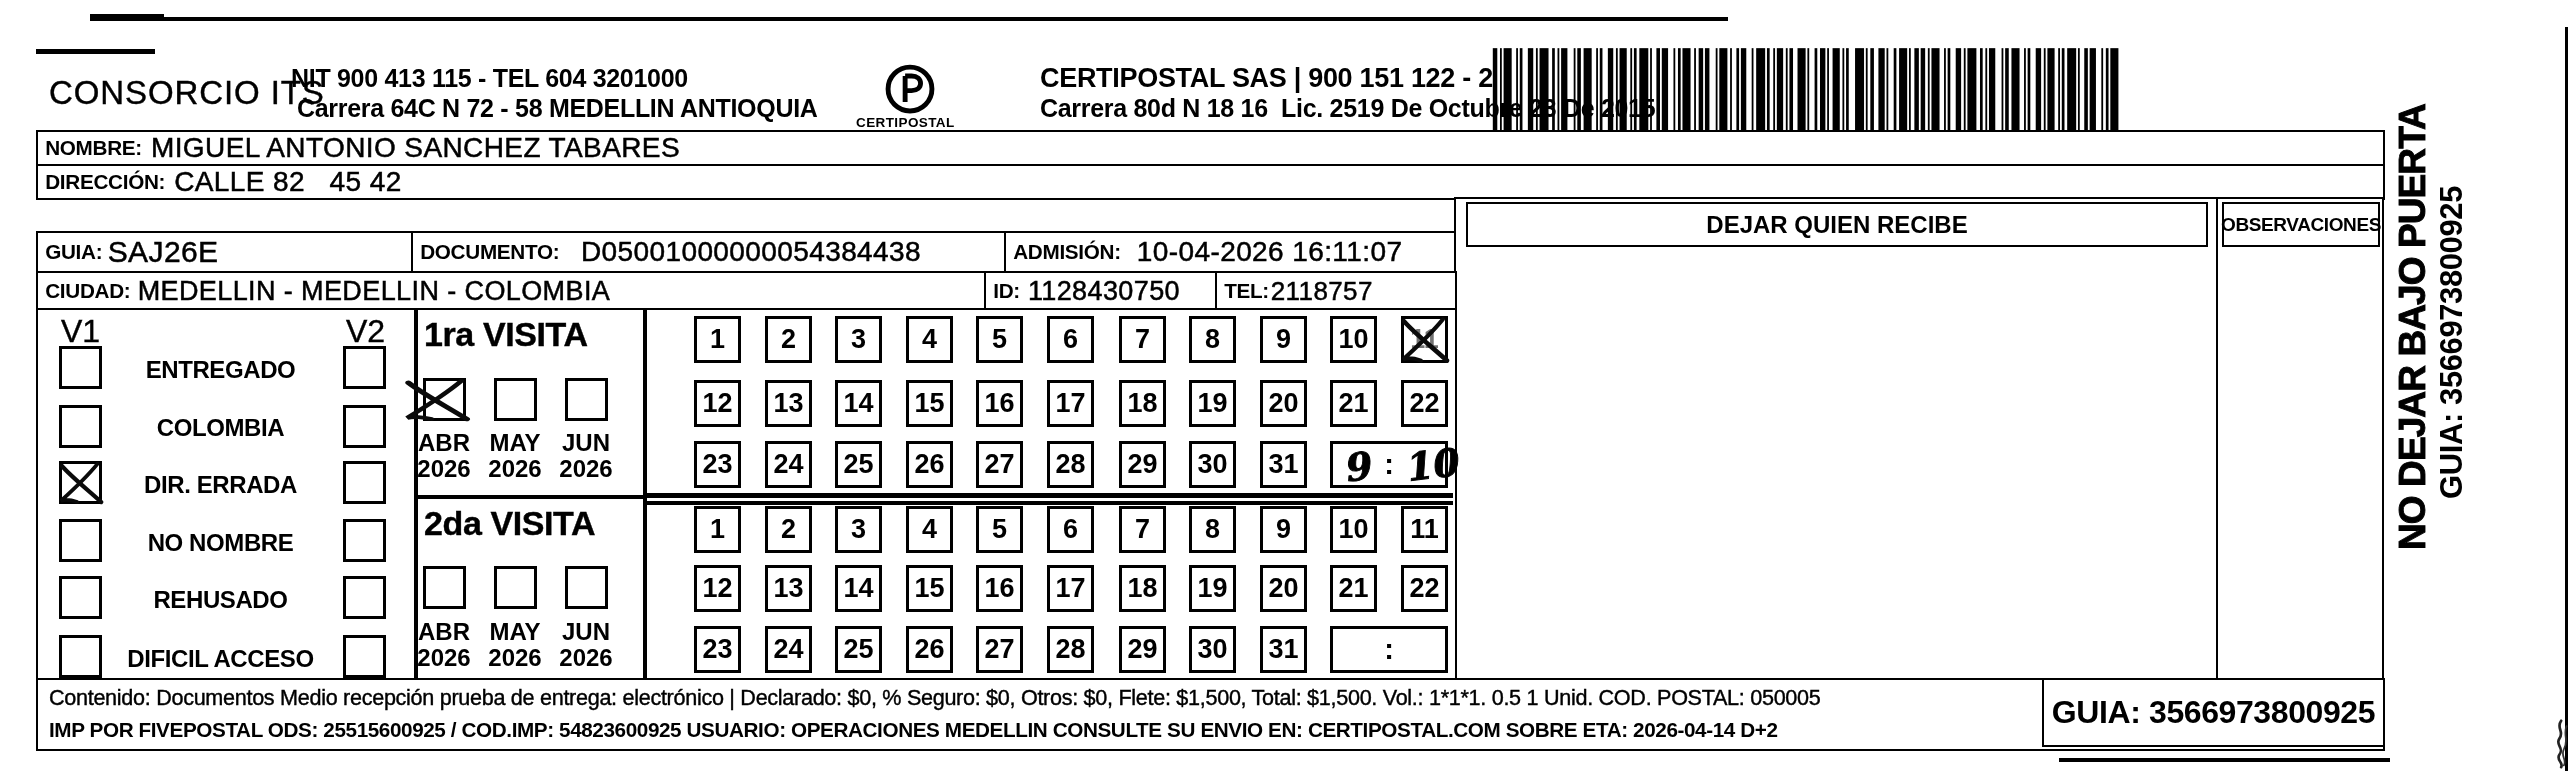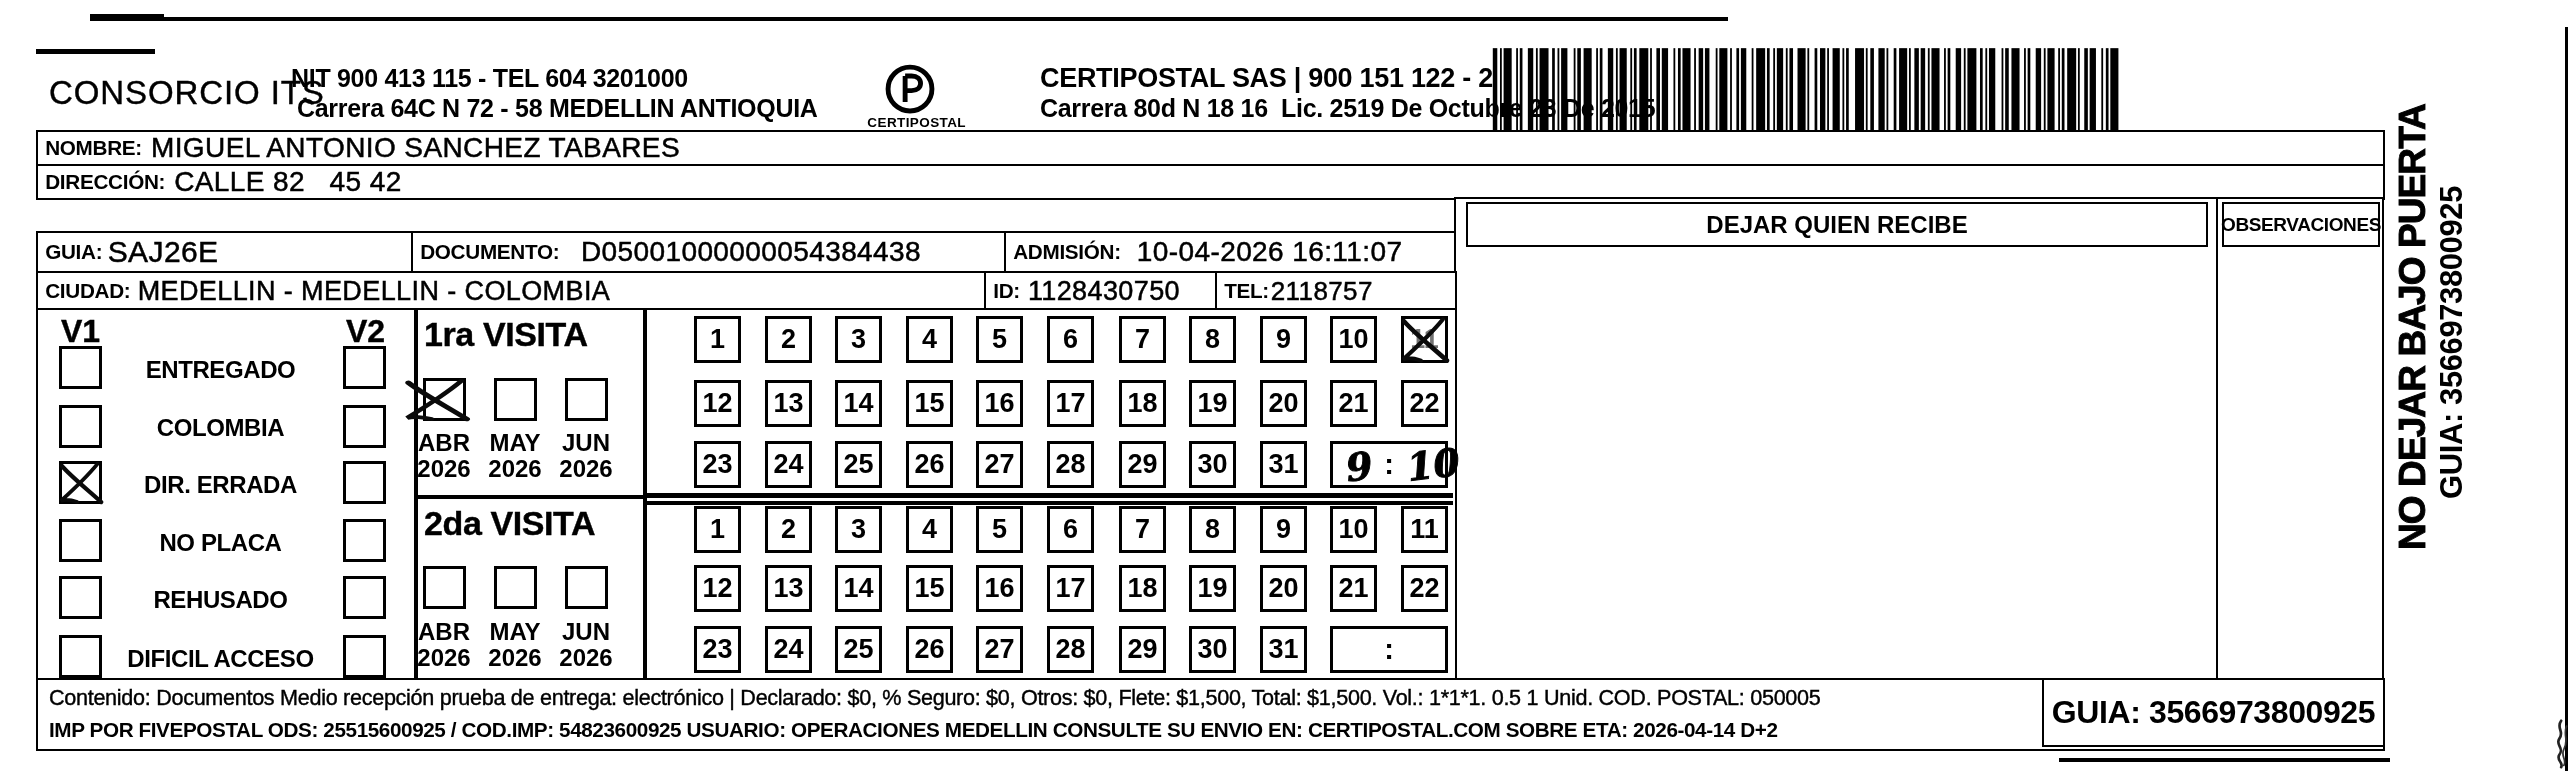--- a/index.html
+++ b/index.html
@@ -8,21 +8,21 @@
   .abs{position:absolute;}
   .line{position:absolute;background:#000;}
   .box{position:absolute;border:2.7px solid #000;box-sizing:border-box;background:#fff;}
   .row{display:flex;align-items:center;padding-left:7.2px;}
   .lbl{font-weight:700;font-size:20.7px;letter-spacing:-0.3px;white-space:pre;}
   .val{font-size:28px;font-weight:400;letter-spacing:0.4px;white-space:pre;-webkit-text-stroke:0.5px #000;}
   .cb{position:absolute;border:3.6px solid #000;box-sizing:border-box;background:#fff;}
   .daybox{position:absolute;border:3.6px solid #000;box-sizing:border-box;background:#fff;
           display:flex;align-items:center;justify-content:center;font-weight:700;font-size:27px;}
   .statlbl{position:absolute;font-weight:700;font-size:24px;text-align:center;letter-spacing:-0.4px;}
-  .vh{font-weight:700;font-size:32px;-webkit-text-stroke:0.4px #000;}
+  .vh{font-weight:400;font-size:32px;-webkit-text-stroke:0.4px #000;}
   .vtitle{position:absolute;font-weight:700;font-size:34px;letter-spacing:-0.4px;-webkit-text-stroke:0.4px #000;}
   .mon{position:absolute;font-weight:700;font-size:24px;text-align:center;width:72px;}
   .xsvg{position:absolute;pointer-events:none;}
   .hand{position:absolute;font-family:"DejaVu Serif",serif;font-style:italic;font-weight:700;
         transform:rotate(-7deg);-webkit-text-stroke:0.9px #000;}
   .hdr2{font-weight:700;font-size:25px;line-height:30px;letter-spacing:-0.3px;white-space:pre;}
   .side-text{position:absolute;left:2392px;top:550px;width:415px;transform-origin:0 0;
              transform:rotate(-90deg);text-align:center;}
   .side-l1{font-weight:700;font-size:37px;letter-spacing:-0.9px;-webkit-text-stroke:0.9px #000;white-space:nowrap;}
   .side-l2{font-weight:700;font-size:31px;letter-spacing:-0.4px;white-space:nowrap;}
@@ -41,21 +41,21 @@
   <div class="abs" style="left:49px;top:74px;font-size:33px;letter-spacing:0.9px;-webkit-text-stroke:0.4px #000;">CONSORCIO ITS</div>
   <div class="abs hdr2" style="left:291px;top:63px;">NIT 900 413 115 - TEL 604 3201000</div>
   <div class="abs hdr2" style="left:297px;top:93px;">Carrera 64C N 72 - 58 MEDELLIN ANTIOQUIA</div>
 
   <div class="abs" style="left:884px;top:63px;width:52px;height:52px;">
     <svg width="52" height="52" viewBox="0 0 64 64">
       <circle cx="32" cy="32" r="27" fill="none" stroke="#000" stroke-width="6"></circle>
       <path d="M26 16 v32 M26 16 h8 c7 0 11 4 11 9 s-4 9-11 9 h-8" fill="none" stroke="#000" stroke-width="6"></path>
     </svg>
   </div>
-  <div class="abs" style="left:856px;top:115px;width:110px;text-align:right;font-weight:700;font-size:13.5px;letter-spacing:0.4px;">CERTIPOSTAL</div>
+  <div class="abs" style="left:856px;top:115px;width:110px;text-align:left;font-weight:700;font-size:13.5px;letter-spacing:0.4px;">CERTIPOSTAL</div>
   <div class="line" style="left:865px;top:132px;width:90px;height:4.5px;"></div>
 
   <div class="abs hdr2" style="left:1040px;top:63px;font-size:27px;">CERTIPOSTAL SAS | 900 151 122 - 2</div>
   <div class="abs hdr2" style="left:1040px;top:93px;">Carrera 80d N 18 16  Lic. 2519 De Octubre 23 De 2015</div>
 
   <svg class="abs" id="barcode" style="left:1491px;top:48px;" width="640" height="83" viewBox="0 0 712 92">
       <rect x="2" y="0" width="5" height="92" fill="#000"></rect>
       <rect x="10" y="0" width="2" height="92" fill="#000"></rect>
       <rect x="14" y="0" width="9" height="92" fill="#000"></rect>
       <rect x="28" y="0" width="2" height="92" fill="#000"></rect>
@@ -207,21 +207,21 @@
        <div class="cb" style="left:343px;top:405px;width:43px;height:43px;"></div>
       <div class="cb" style="left:59px;top:461px;width:43px;height:43px;">
         <svg class="xsvg" style="left:-4.5px;width:calc(100% + 9px);top:-5.4px;height:calc(100% + 10.8px);" viewBox="0 0 100 100" preserveAspectRatio="none">
     <path d="M8 14 C 30 38, 62 62, 94 90" fill="none" stroke="#0a0a0a" stroke-width="9" stroke-linecap="round"></path>
     <path d="M86 10 C 66 34, 38 60, 6 88 C 14 84, 30 86, 42 90" fill="none" stroke="#0a0a0a" stroke-width="8" stroke-linecap="round"></path>
   </svg>
       </div>
        <div class="statlbl" style="left:108px;top:471px;width:225px;">DIR. ERRADA</div>
        <div class="cb" style="left:343px;top:461px;width:43px;height:43px;"></div>
       <div class="cb" style="left:59px;top:519px;width:43px;height:43px;"></div>
-       <div class="statlbl" style="left:108px;top:529px;width:225px;">NO PLACA</div>
+       <div class="statlbl" style="left:108px;top:529px;width:225px;">NO NOMBRE</div>
        <div class="cb" style="left:343px;top:519px;width:43px;height:43px;"></div>
       <div class="cb" style="left:59px;top:576px;width:43px;height:43px;"></div>
        <div class="statlbl" style="left:108px;top:586px;width:225px;">REHUSADO</div>
        <div class="cb" style="left:343px;top:576px;width:43px;height:43px;"></div>
       <div class="cb" style="left:59px;top:635px;width:43px;height:43px;"></div>
        <div class="statlbl" style="left:108px;top:645px;width:225px;">DIFICIL ACCESO</div>
        <div class="cb" style="left:343px;top:635px;width:43px;height:43px;"></div>
     </div>
 
   <div class="vtitle" style="left:424px;top:315px;">1ra VISITA</div>

